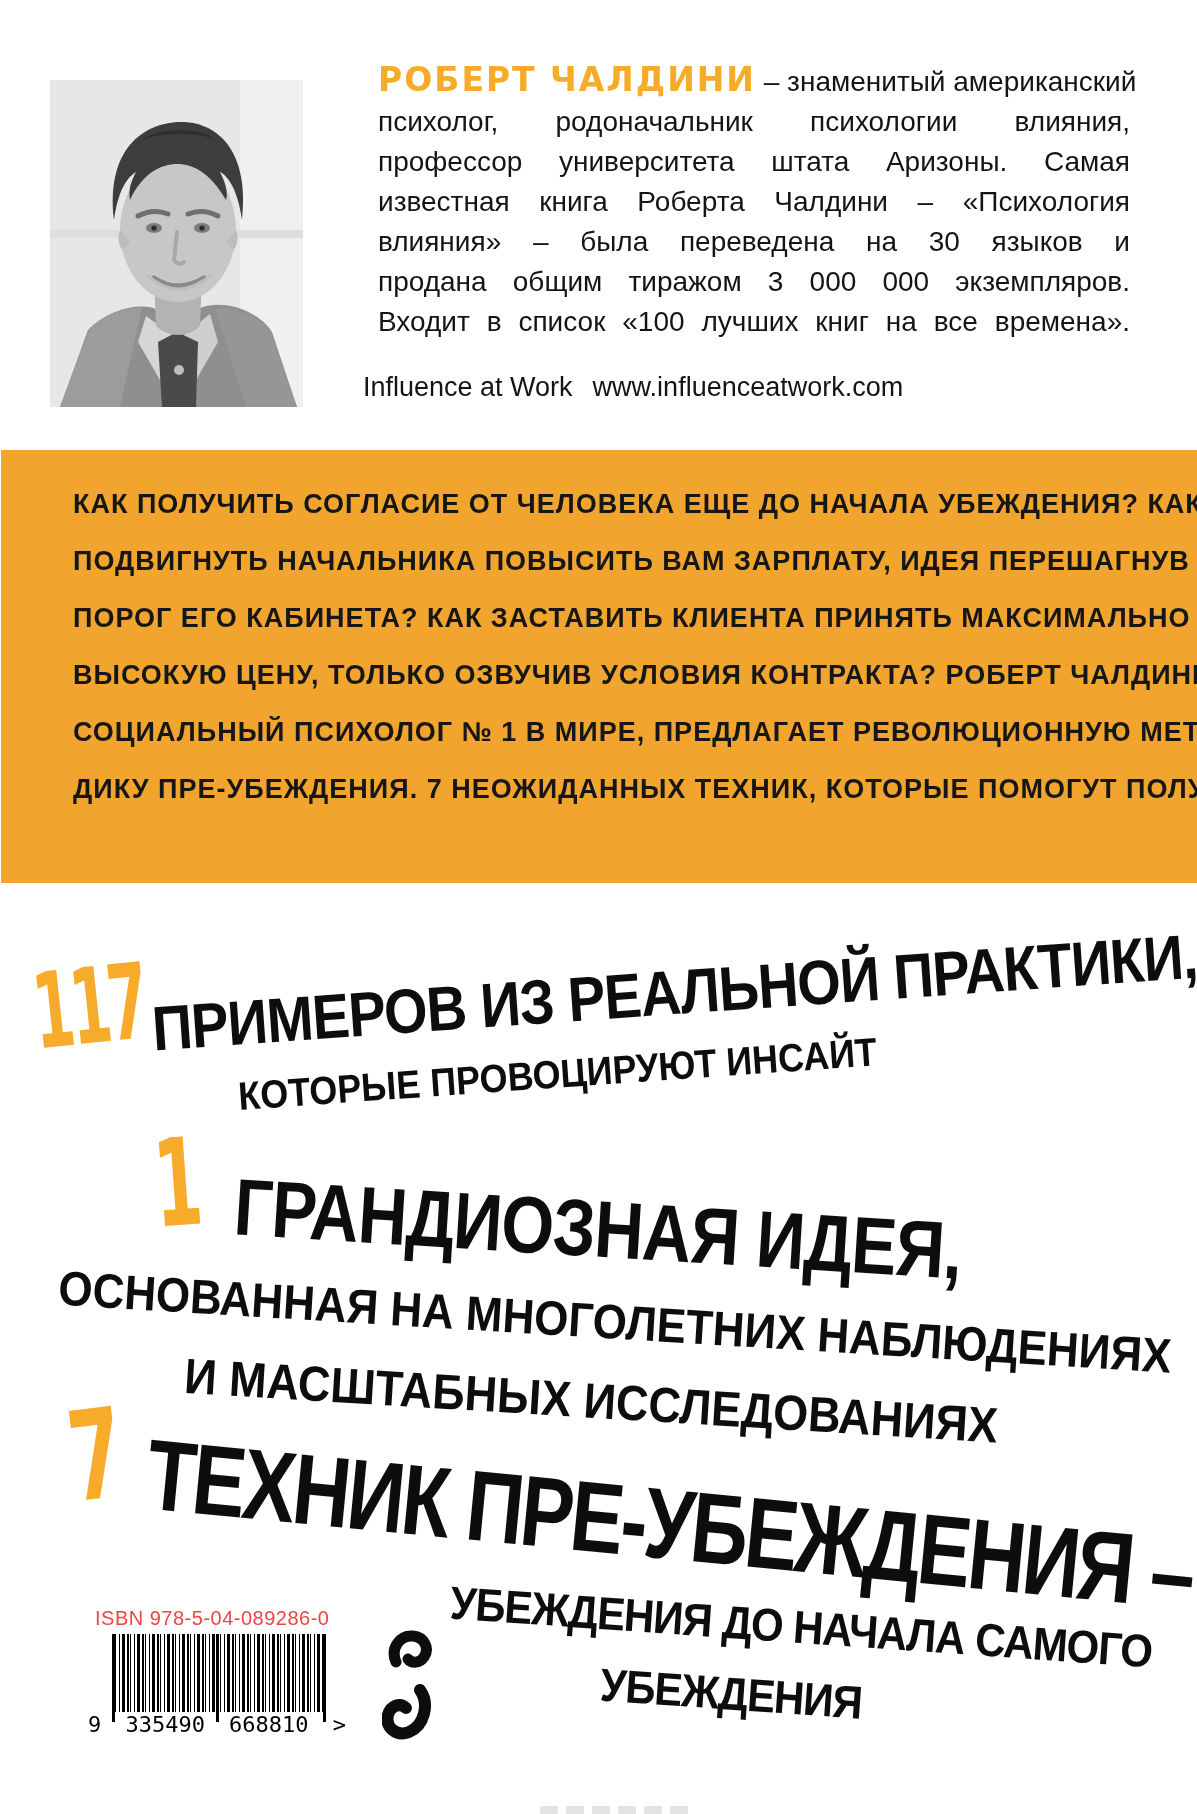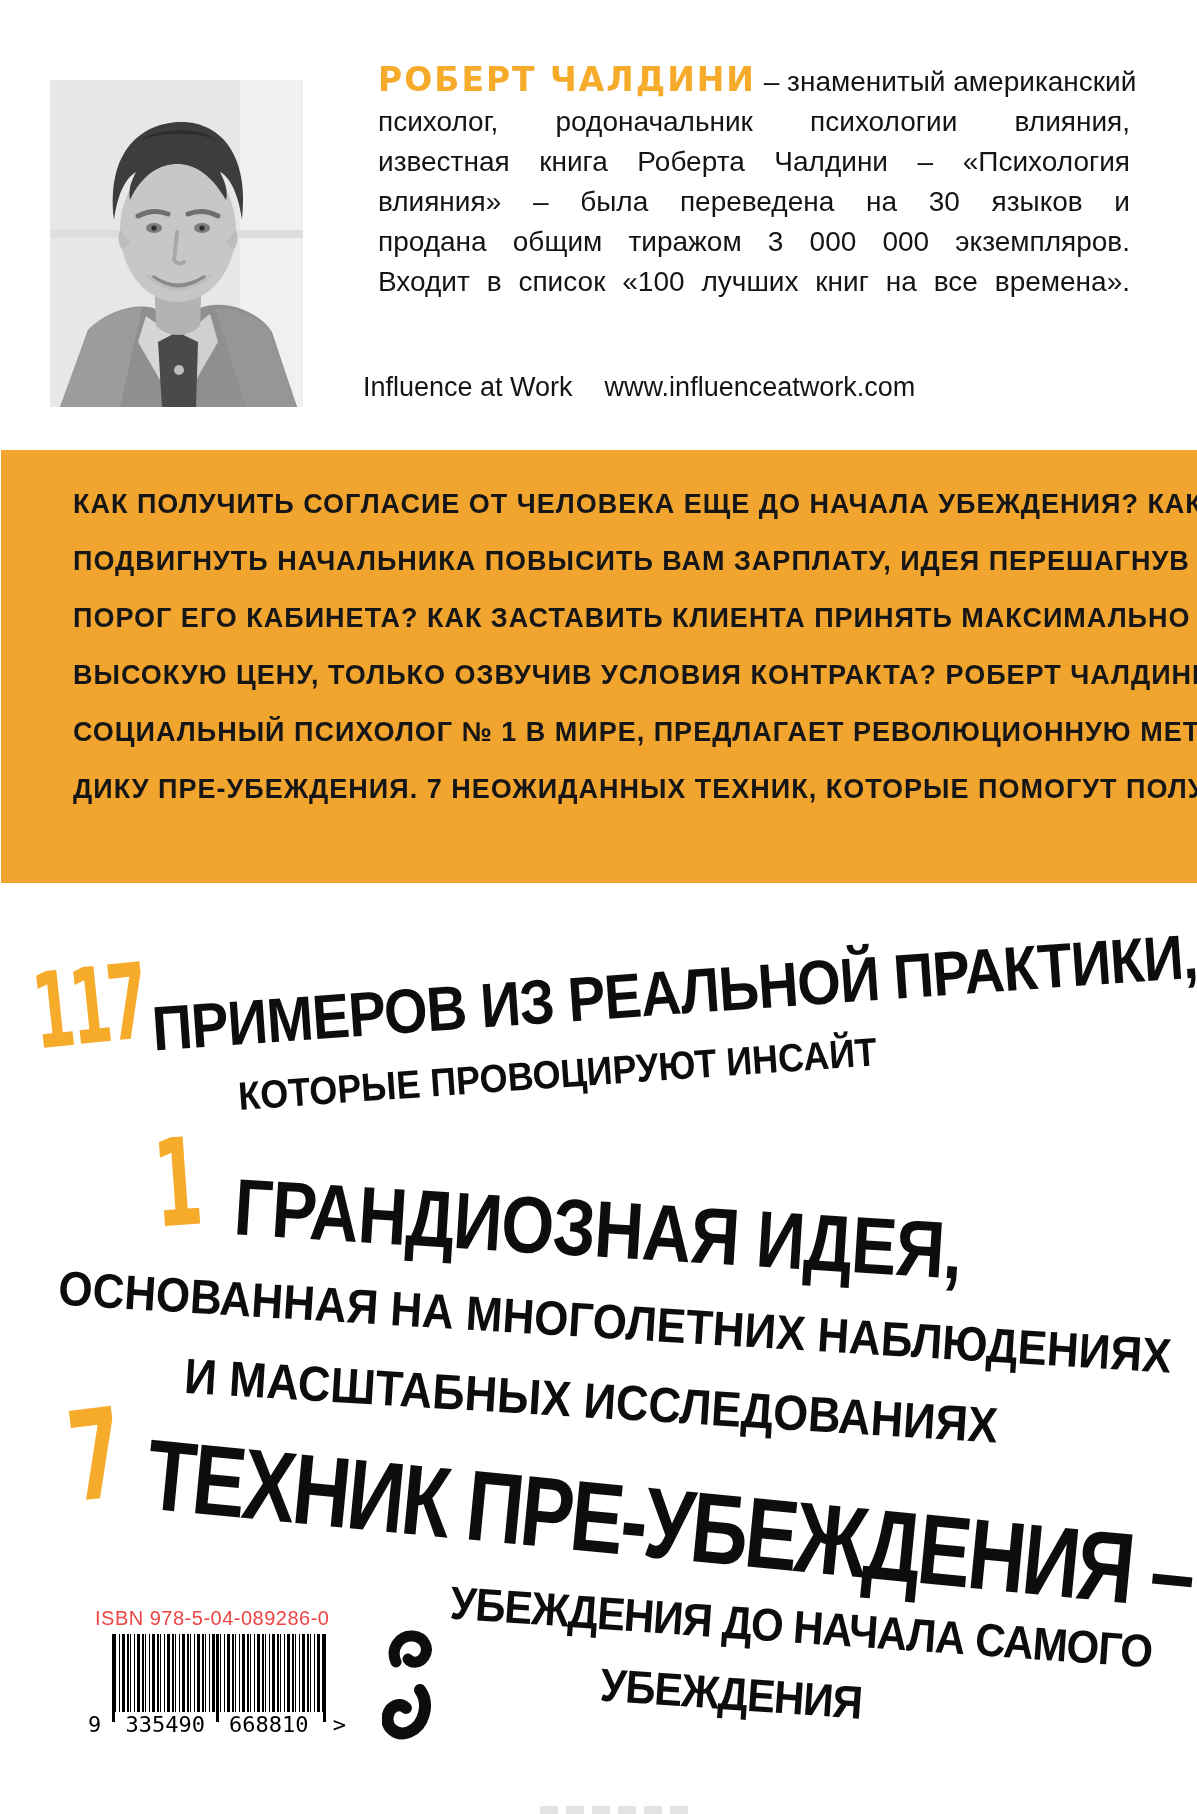--- a/index.html
+++ b/index.html
@@ -8,21 +8,21 @@
   .abs{position:absolute;}
 
   
   .photo{left:50px;top:80px;width:253px;height:327px;background:linear-gradient(90deg,#e9e9e9 0%,#e4e4e4 70%,#f2f2f2 100%);}
   .photo svg{display:block;width:100%;height:100%;}
 
   
   .author-block{left:363px;top:60px;width:752px;font-size:28px;line-height:40px;color:#141414;margin-left:15px;}
   .aline{text-align:justify;text-align-last:justify;white-space:nowrap;}
   .aname{font-weight:bold;font-size:33px;letter-spacing:2px;color:#F6AB2B;font-family:"DejaVu Sans",sans-serif;}
-  .website{left:363px;top:372px;width:752px;font-size:27px;color:#141414;display:flex;gap:32px;}
+  .website{left:363px;top:372px;width:752px;font-size:27px;color:#141414;display:flex;gap:20px;}
 
   
   .orange-band{left:1px;top:450px;width:1197px;height:433px;background:#F1A52F;}
   .ob-inner{position:absolute;left:72px;top:26px;width:1050px;}
   .ob-line{font-family:"Liberation Sans",sans-serif;font-weight:bold;font-size:27px;line-height:57px;
            color:#161616;letter-spacing:1px;white-space:nowrap;text-align:justify;text-align-last:justify;}
   .ob-line.centered{text-align:center;text-align-last:center;}
 
   
   .headline{font-family:"Liberation Sans",sans-serif;font-weight:bold;color:#0d0d0d;
@@ -87,20 +87,21 @@
       <path d="M98 196 Q128 222 160 196" stroke="#bdbdbd" stroke-width="3" fill="none" stroke-linecap="round"></path>
     </svg>
   </div>
 
   <div class="abs author-block">
     <div class="aline">
       <span class="aname">РОБЕРТ ЧАЛДИНИ</span>
       <span>– знаменитый американский</span>
     </div>
     <div class="aline">психолог, родоначальник психологии влияния,</div>
+    <div class="aline">профессор университета штата Аризоны. Самая</div>
     <div class="aline">известная книга Роберта Чалдини – «Психология</div>
     <div class="aline">влияния» – была переведена на 30 языков и</div>
     <div class="aline">продана общим тиражом 3 000 000 экземпляров.</div>
     <div class="aline">Входит в список «100 лучших книг на все времена».</div>
   </div>
 
   <div class="abs website">
     <span>Influence at Work</span>
     <span>www.influenceatwork.com</span>
   </div>

